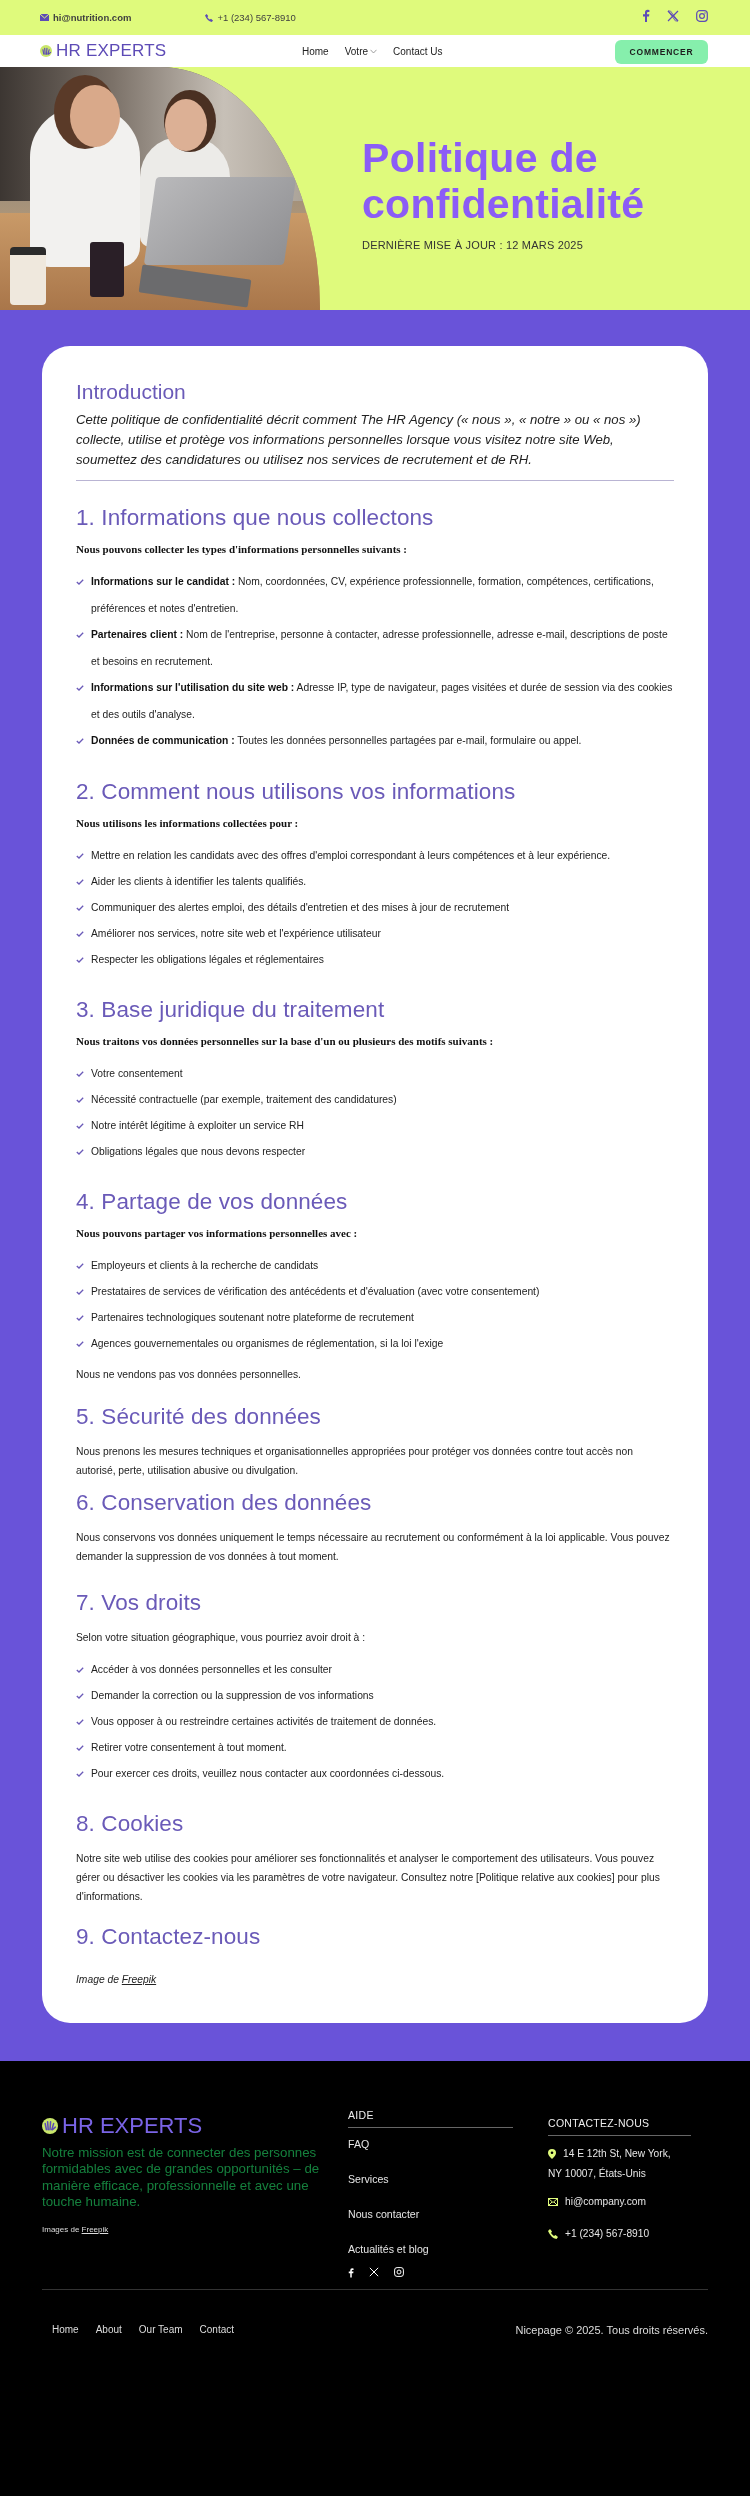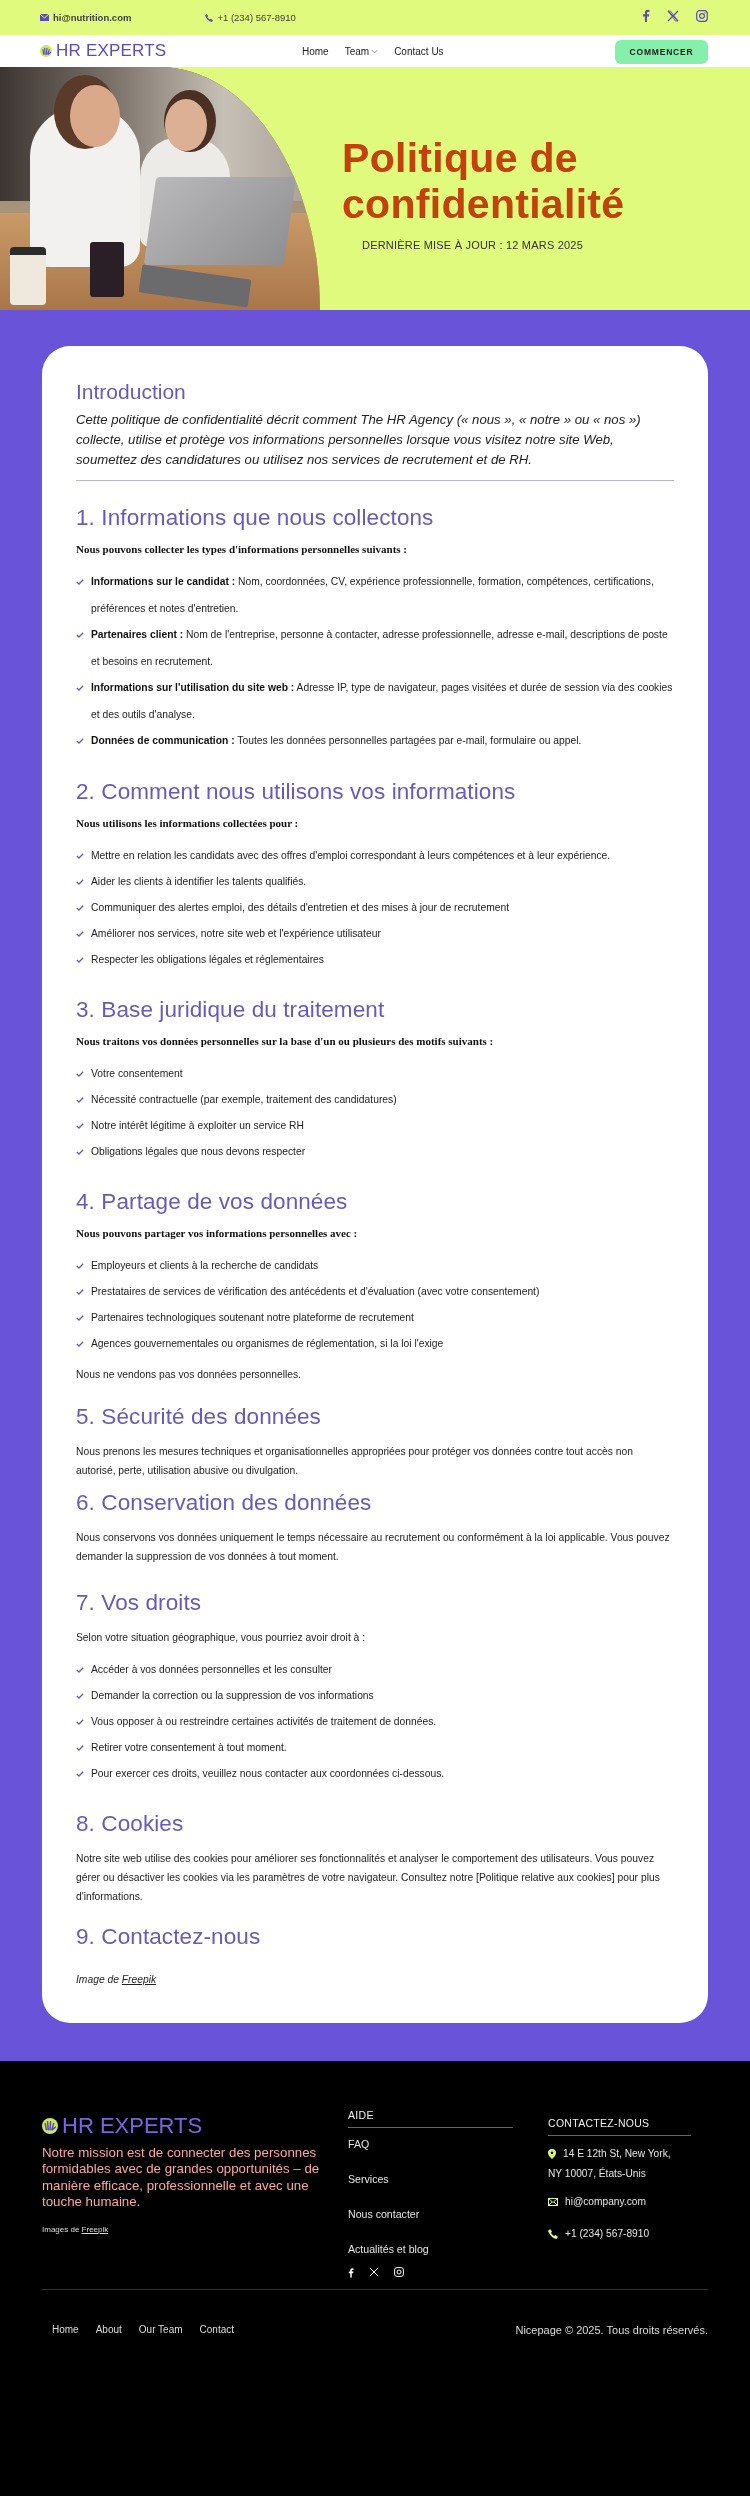--- a/index.html
+++ b/index.html
@@ -30,21 +30,21 @@
   .hero-img .desk { position: absolute; left: 0; bottom: 0; width: 100%; height: 40%; background: linear-gradient(180deg, #c99a68 0%, #a9764a 100%); }
   .hero-img .person1 { position: absolute; left: 30px; top: 40px; width: 110px; height: 160px; border-radius: 50px 50px 20px 20px; background: #f2f1ef; }
   .hero-img .head1 { position: absolute; left: 70px; top: 18px; width: 50px; height: 62px; border-radius: 50%; background: #d9a98a; box-shadow: -10px -4px 0 6px #5a3a28; }
   .hero-img .person2 { position: absolute; left: 140px; top: 70px; width: 90px; height: 110px; border-radius: 40px 40px 10px 10px; background: #ecebe8; }
   .hero-img .head2 { position: absolute; left: 165px; top: 32px; width: 42px; height: 52px; border-radius: 50%; background: #dcb095; box-shadow: 4px -4px 0 5px #4a3022; }
   .hero-img .laptop { position: absolute; left: 150px; top: 110px; width: 140px; height: 88px; background: linear-gradient(135deg, #b9b9bb, #8f8f92); transform: skewX(-8deg); border-radius: 4px; }
   .hero-img .cup { position: absolute; left: 10px; top: 180px; width: 36px; height: 58px; background: #efe8dd; border-radius: 4px; border-top: 8px solid #2b2b2b; }
   .hero-img .pens { position: absolute; left: 90px; top: 175px; width: 34px; height: 55px; background: #2a1f27; border-radius: 3px; }
   .hero-img .book { position: absolute; left: 140px; top: 205px; width: 110px; height: 28px; background: #6b6b6d; transform: rotate(8deg); border-radius: 2px; }
   .hero-text { position: absolute; left: 342px; top: 68px; }
-  .hero-title { font-size: 41px; font-weight: bold; line-height: 46px; color: #c2410c; letter-spacing: 0.3px; }
+  .hero-title { font-size: 41px; font-weight: bold; line-height: 46px; color: #8b5cf6; letter-spacing: 0.3px; margin-left: 20px; }
   .hero-sub { margin-top: 12px; font-size: 11px; color: #333; letter-spacing: 0.2px; padding-left: 20px; }
 
   
   .purple { background: #6953d9; padding: 36px 42px 38px; }
   .card { background: #fff; border-radius: 28px; padding: 34px 34px 38px 34px; }
   .intro-title { font-size: 21px; color: #6a5ab8; font-weight: normal; margin-bottom: 6px; }
   .intro-text { font-style: italic; font-size: 13.2px; line-height: 20px; color: #222; padding-bottom: 10px; border-bottom: 1px solid #b9b4d3; margin-right: 0; }
   h2.sec { font-size: 22.5px; color: #6a5ab8; font-weight: normal; margin-top: 24px; margin-bottom: 12px; letter-spacing: 0.1px; }
   .lead { font-size: 11px; font-weight: bold; color: #111; margin-bottom: 14px; font-family: Liberation Serif, serif; }
   .para { font-size: 10.3px; line-height: 19px; color: #222; }
@@ -56,21 +56,21 @@
   .note { font-size: 10.3px; color: #222; margin-top: 12px; }
   .contact-lines { font-size: 10.3px; line-height: 18px; color: #222; }
   .contact-lines .hl { color: #6a5ab8; font-weight: bold; }
   .credit { margin-top: 24px; font-size: 10.3px; font-style: italic; color: #222; }
   .credit .u { text-decoration: underline; }
 
   
   .footer { background: #000; color: #fff; padding: 52px 42px 0; position: relative; height: 336px; }
   .f-logo { display: flex; align-items: center; gap: 4px; color: #7a64e6; font-size: 22px; }
   .f-logo .logo-mark { width: 16px; height: 16px; }
-  .f-mission { margin-top: 6px; width: 280px; font-size: 13.3px; line-height: 16.5px; color: #fca5a5; }
+  .f-mission { margin-top: 6px; width: 280px; font-size: 13.3px; line-height: 16.5px; color: #15803d; }
   .f-credit { margin-top: 14px; font-size: 8px; color: #ddd; }
   .f-credit .u { text-decoration: underline; }
   .f-col { position: absolute; }
   .f-aide { left: 348px; top: 48px; width: 165px; }
   .f-head { font-size: 10.5px; color: #eee; padding-bottom: 6px; border-bottom: 1px solid #666; letter-spacing: 0.3px; }
   .f-links { margin-top: 10px; display: flex; flex-direction: column; gap: 23px; font-size: 10.6px; color: #e6e6e6; }
   .f-social { margin-top: 12px; display: flex; gap: 15px; }
   .f-contact { left: 548px; top: 56px; width: 143px; }
   .f-contact .row { display: flex; gap: 7px; font-size: 10.2px; color: #e6e6e6; line-height: 20px; }
   .f-divider { position: absolute; left: 42px; right: 42px; top: 228px; height: 1px; background: #333; }
@@ -125,21 +125,21 @@
     <span class="logo-mark">
       <svg width="9" height="9" viewBox="0 0 10 10">
           <path d="M2 8 L1 3 M3.5 8 L3 1.5 M5 8 L5.5 1.5 M6.5 8 L8 3 M7 8 L9.5 6" stroke="#5d4bb6" stroke-width="1.3" stroke-linecap="round"></path>
         </svg>
     </span>
     <span>HR EXPERTS</span>
   </a>
   <div class="menu">
     <a>Home</a>
     <a class="pages">
-      <span>Team</span>
+      <span>Votre</span>
       <span class="ico">
         <svg width="7" height="5" viewBox="0 0 7 5">
             <path d="M0.5 0.8 L3.5 4 L6.5 0.8" stroke="#888" stroke-width="0.8" fill="none"></path>
           </svg>
       </span>
     </a>
     <a>Contact Us</a>
   </div>
   <a class="cta">COMMENCER</a>
 </div>

